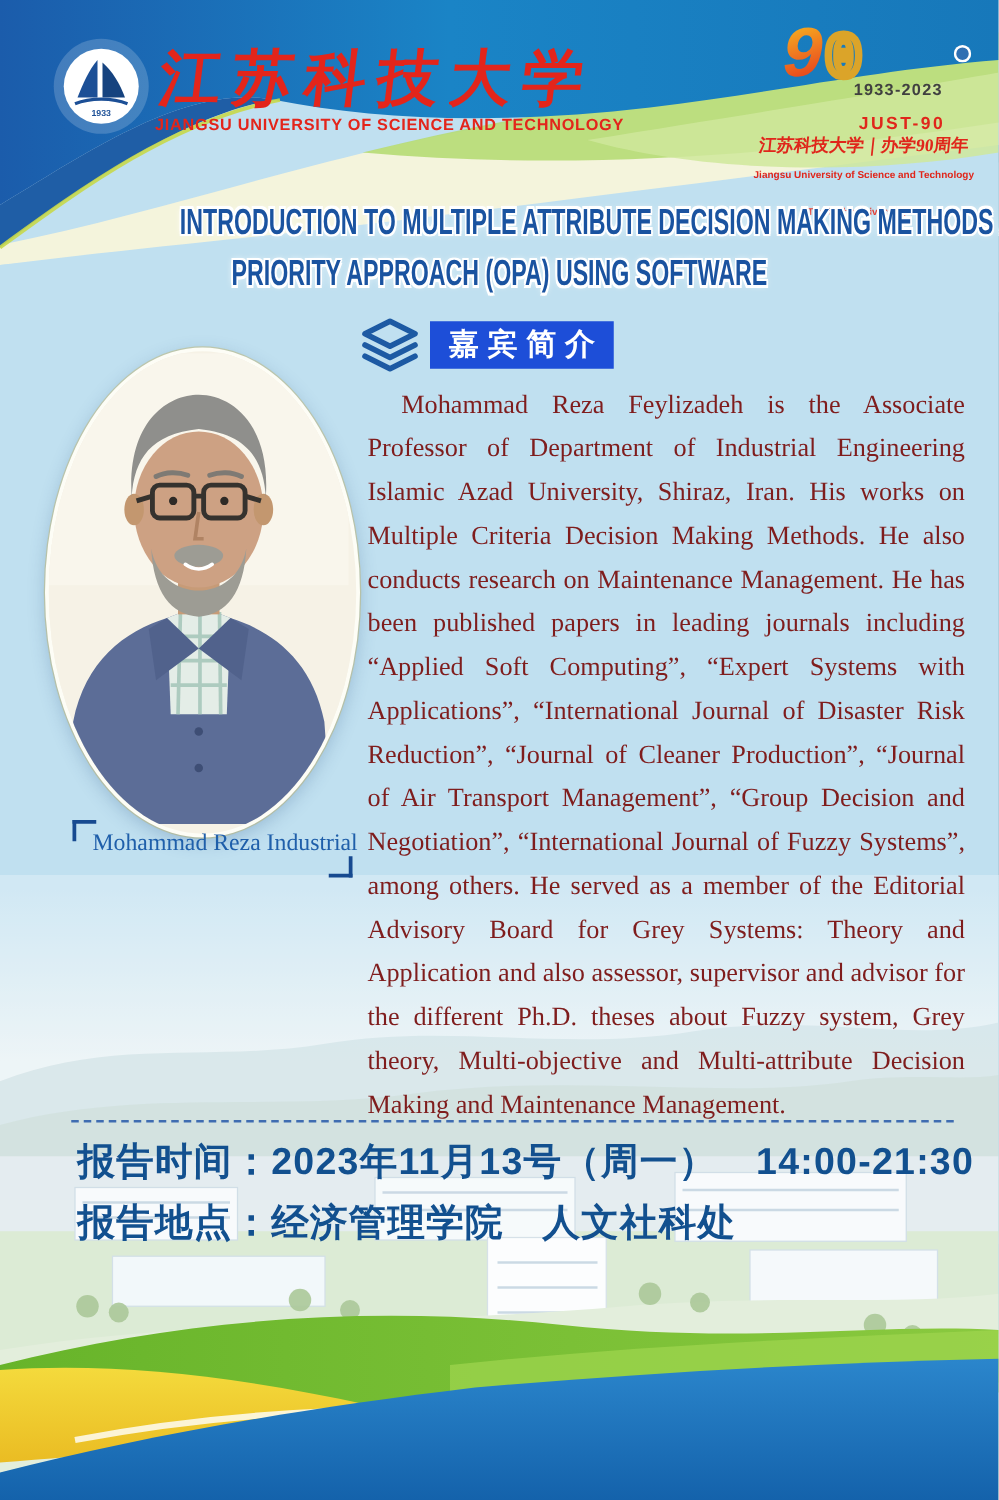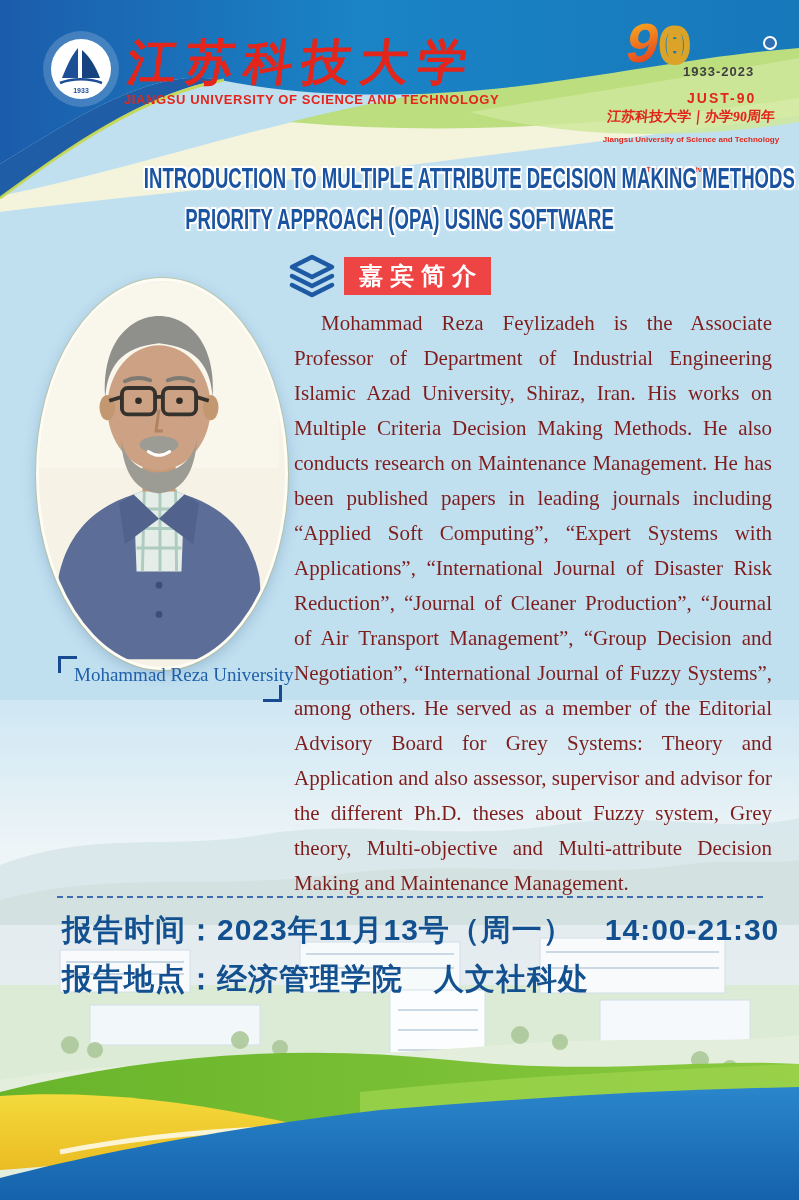--- a/index.html
+++ b/index.html
@@ -47,21 +47,21 @@
     display:block;width:799px;text-align:center;
     font-size:29px;line-height:41px;font-weight:800;color:#1a53a0;
     transform:scaleX(.64);transform-origin:50% 50%;white-space:nowrap;
     text-shadow:-2px -2px 0 #fff,0 -2px 0 #fff,2px -2px 0 #fff,-2px 0 0 #fff,
                  2px 0 0 #fff,-2px 2px 0 #fff,0 2px 0 #fff,2px 2px 0 #fff,0 0 7px #ffffff;
   }
   
   .sec-head{position:absolute;top:254px;left:288px;z-index:4;display:flex;align-items:center;}
   .layers-ic{width:48px;height:44px;margin-right:8px;}
   .sec-box{
-    background:#ef4444;color:#fff;font-size:24px;font-weight:bold;
+    background:#1d4ed8;color:#fff;font-size:24px;font-weight:bold;
     letter-spacing:7px;padding:4px 8px 4px 15px;line-height:30px;white-space:nowrap;
   }
   .photo{
     position:absolute;left:36px;top:278px;width:246px;height:386px;z-index:4;
     border-radius:50%;overflow:hidden;border:3px solid #fdfdf6;
     box-shadow:0 0 0 1px rgba(200,170,60,.35),0 4px 14px rgba(40,80,130,.25);
     background:#f6f2e6;
   }
   .photo svg{display:block;}
   .name-cap{position:absolute;left:58px;top:656px;width:210px;height:46px;z-index:4;}
@@ -236,21 +236,21 @@
       <path d="M88,101 C96,97 106,97 114,100" stroke="#7e7a74" stroke-width="4" fill="none" stroke-linecap="round"></path>
       <path d="M132,100 C140,97 150,97 158,101" stroke="#7e7a74" stroke-width="4" fill="none" stroke-linecap="round"></path>
       <path d="M123,130 L120,152 L127,152" stroke="#b08363" stroke-width="3" fill="none"></path>
       <circle cx="123" cy="310" r="3.5" fill="#3e4e75"></circle>
       <circle cx="123" cy="340" r="3.5" fill="#3e4e75"></circle>
     </svg>
   </div>
 
   <div class="name-cap">
     <div class="brk brk-tl"></div>
-    <div class="name-txt">Mohammad Reza University</div>
+    <div class="name-txt">Mohammad Reza Industrial</div>
     <div class="brk brk-br"></div>
   </div>
 
   <div class="bio">Mohammad Reza Feylizadeh is the Associate Professor of Department of Industrial Engineering Islamic Azad University, Shiraz, Iran. His works on Multiple Criteria Decision Making Methods. He also conducts research on Maintenance Management. He has been published papers in leading journals including “Applied Soft Computing”, “Expert Systems with Applications”, “International Journal of Disaster Risk Reduction”, “Journal of Cleaner Production”, “Journal of Air Transport Management”, “Group Decision and Negotiation”, “International Journal of Fuzzy Systems”, among others. He served as a member of the Editorial Advisory Board for Grey Systems: Theory and Application and also assessor, supervisor and advisor for the different Ph.D. theses about Fuzzy system, Grey theory, Multi-objective and Multi-attribute Decision Making and Maintenance Management.</div>
 
   <div class="dash"></div>
 
   <div class="info">
     <div class="info-line"><span>报告时间：</span><span>2023年11月13号（周一）　14:00-21:30</span></div>
     <div class="info-line"><span>报告地点：</span><span>经济管理学院　人文社科处</span></div>

